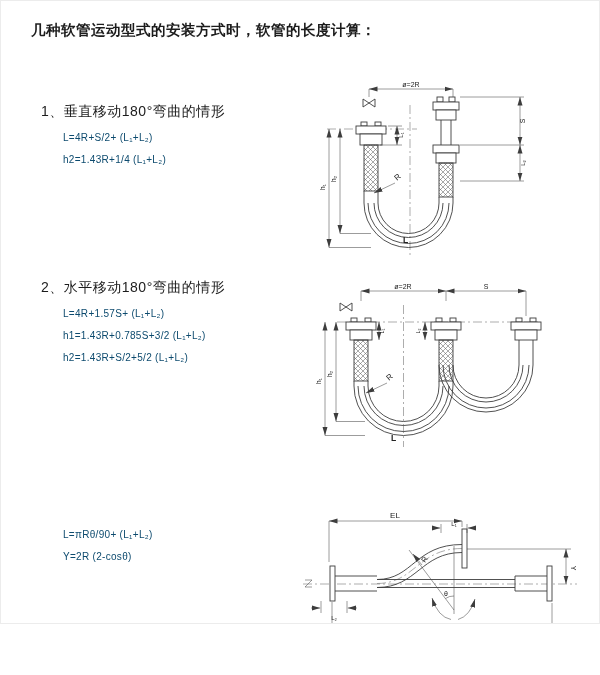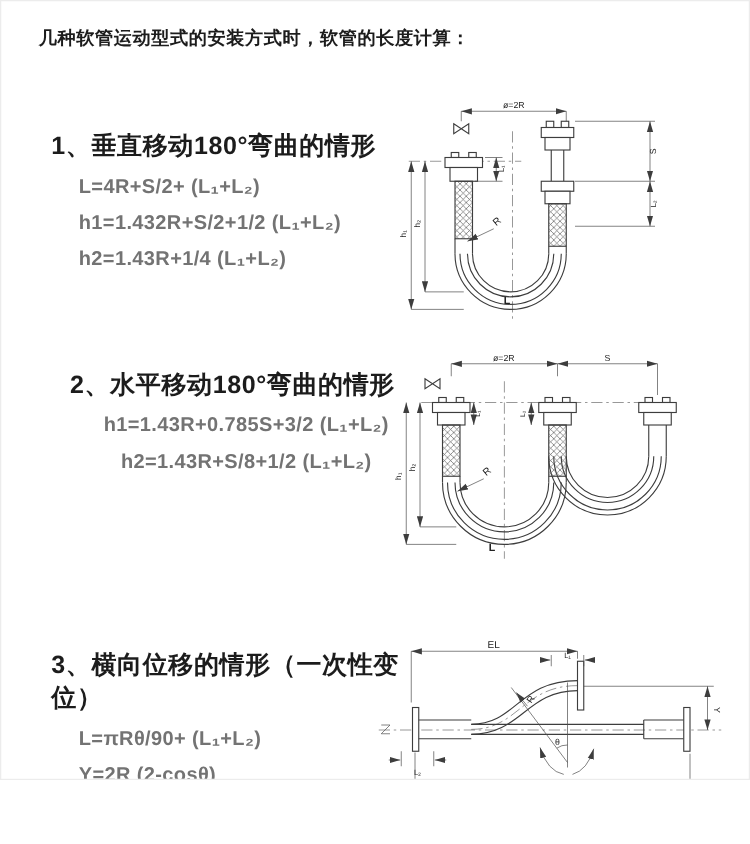--- a/index.html
+++ b/index.html
@@ -1,44 +1,43 @@
 <!DOCTYPE html>
 <html><head>
 <meta charset="utf-8">
 <style>
   html,body{margin:0;padding:0;background:#fff;}
   .page{position:relative;width:600px;height:624px;background:#fff;overflow:hidden;
         font-family:"Liberation Sans","DejaVu Sans",sans-serif;color:#1c1c1c;
         border:1px solid #ececec;box-sizing:border-box;}
   .doc-title{position:absolute;left:30px;top:20px;font-size:14.5px;font-weight:700;letter-spacing:0.5px;}
   .section{position:absolute;left:40px;width:290px;}
-  .sec-heading{font-size:20px;font-weight:700;letter-spacing:0.5px;}
-  .formula{font-size:16px;font-weight:700;margin:11px 0 0 22px;letter-spacing:0.3px;color:#737373;}
-  #sec1{top:102px;} #sec2{top:293px;text-align:center;} #sec3{top:517px;}
+  .sec-heading{font-size:14px;font-weight:400;letter-spacing:0.5px;}
+  .formula{font-size:10px;font-weight:400;margin:11px 0 0 22px;letter-spacing:0.3px;color:#0c4a6e;}
+  #sec1{top:102px;} #sec2{top:278px;} #sec3{top:517px;}
   svg{position:absolute;}
   #d1{left:312px;top:76px;width:245px;height:180px;}
   #d2{left:312px;top:280px;width:245px;height:170px;}
   #d3{left:300px;top:505px;width:295px;height:140px;}
   .ln{stroke:#3d3d3d;stroke-width:0.9;fill:none;}
   .fit{stroke:#3d3d3d;stroke-width:0.9;fill:#fff;}
   .dim{stroke:#4a4a4a;stroke-width:0.55;fill:none;}
   .cl{stroke:#5a5a5a;stroke-width:0.5;fill:none;stroke-dasharray:9 3 2 3;}
   .dtx{font-family:"Liberation Sans","DejaVu Sans",sans-serif;fill:#222;stroke:none;}
 </style>
 </head>
 <body>
 
 <div class="page">
 
   <div class="doc-title">几种软管运动型式的安装方式时，软管的长度计算：</div>
 
   <div class="section" id="sec1">
     <div class="sec-heading">1、垂直移动180°弯曲的情形</div>
     <div class="formula">L=4R+S/2+ (L₁+L₂)</div>
-    <div class="formula">h1=1.432R+S/2+1/2 (L₁+L₂)</div>
     <div class="formula">h2=1.43R+1/4 (L₁+L₂)</div>
   </div>
 
   <svg id="d1" viewBox="0 0 245 180">
     <defs>
       <marker id="ah1" markerWidth="9" markerHeight="6" refX="8.5" refY="3" orient="auto" markerUnits="userSpaceOnUse">
         <path d="M0,0.5 L8.5,3 L0,5.5 Z" fill="#3d3d3d"></path>
       </marker>
       <marker id="ah1s" markerWidth="9" markerHeight="6" refX="8.5" refY="3" orient="auto-start-reverse" markerUnits="userSpaceOnUse">
         <path d="M0,0.5 L8.5,3 L0,5.5 Z" fill="#3d3d3d"></path>
@@ -116,22 +115,23 @@
 
       <line class="dim" x1="82" y1="106" x2="61" y2="116" marker-end="url(#ah1)"></line>
       <text class="dtx" x="84" y="104" font-size="8" transform="rotate(-40 84 104)">R</text>
 
       <text class="dtx" x="90" y="166" font-size="8.5" font-weight="bold">L</text>
     </g>
   </svg>
 
   <div class="section" id="sec2">
     <div class="sec-heading">2、水平移动180°弯曲的情形</div>
+    <div class="formula">L=4R+1.57S+ (L₁+L₂)</div>
     <div class="formula">h1=1.43R+0.785S+3/2 (L₁+L₂)</div>
-    <div class="formula">h2=1.43R+S/8+1/2 (L₁+L₂)</div>
+    <div class="formula">h2=1.43R+S/2+5/2 (L₁+L₂)</div>
   </div>
 
   <svg id="d2" viewBox="0 0 245 170">
     <defs>
       <marker id="ah2" markerWidth="9" markerHeight="6" refX="8.5" refY="3" orient="auto" markerUnits="userSpaceOnUse">
         <path d="M0,0.5 L8.5,3 L0,5.5 Z" fill="#3d3d3d"></path>
       </marker>
       <marker id="ah2s" markerWidth="9" markerHeight="6" refX="8.5" refY="3" orient="auto-start-reverse" markerUnits="userSpaceOnUse">
         <path d="M0,0.5 L8.5,3 L0,5.5 Z" fill="#3d3d3d"></path>
       </marker>
@@ -212,21 +212,20 @@
       <text class="dtx" x="107" y="50" font-size="5.5" text-anchor="middle" transform="rotate(-90 107 50)">L₂</text>
 
       <line class="dim" x1="74" y1="102" x2="53" y2="112" marker-end="url(#ah2)"></line>
       <text class="dtx" x="76" y="100" font-size="8" transform="rotate(-40 76 100)">R</text>
 
       <text class="dtx" x="78" y="160" font-size="8.5" font-weight="bold">L</text>
     </g>
   </svg>
 
   <div class="section" id="sec3">
-    <div class="sec-heading">3、横向位移的情形（一次性变位）</div>
     <div class="formula">L=πRθ/90+ (L₁+L₂)</div>
     <div class="formula">Y=2R (2-cosθ)</div>
   </div>
 
   <svg id="d3" viewBox="0 0 295 140">
     <defs>
       <marker id="ah3" markerWidth="9" markerHeight="6" refX="8.5" refY="3" orient="auto" markerUnits="userSpaceOnUse">
         <path d="M0,0.5 L8.5,3 L0,5.5 Z" fill="#3d3d3d"></path>
       </marker>
       <marker id="ah3s" markerWidth="9" markerHeight="6" refX="8.5" refY="3" orient="auto-start-reverse" markerUnits="userSpaceOnUse">

